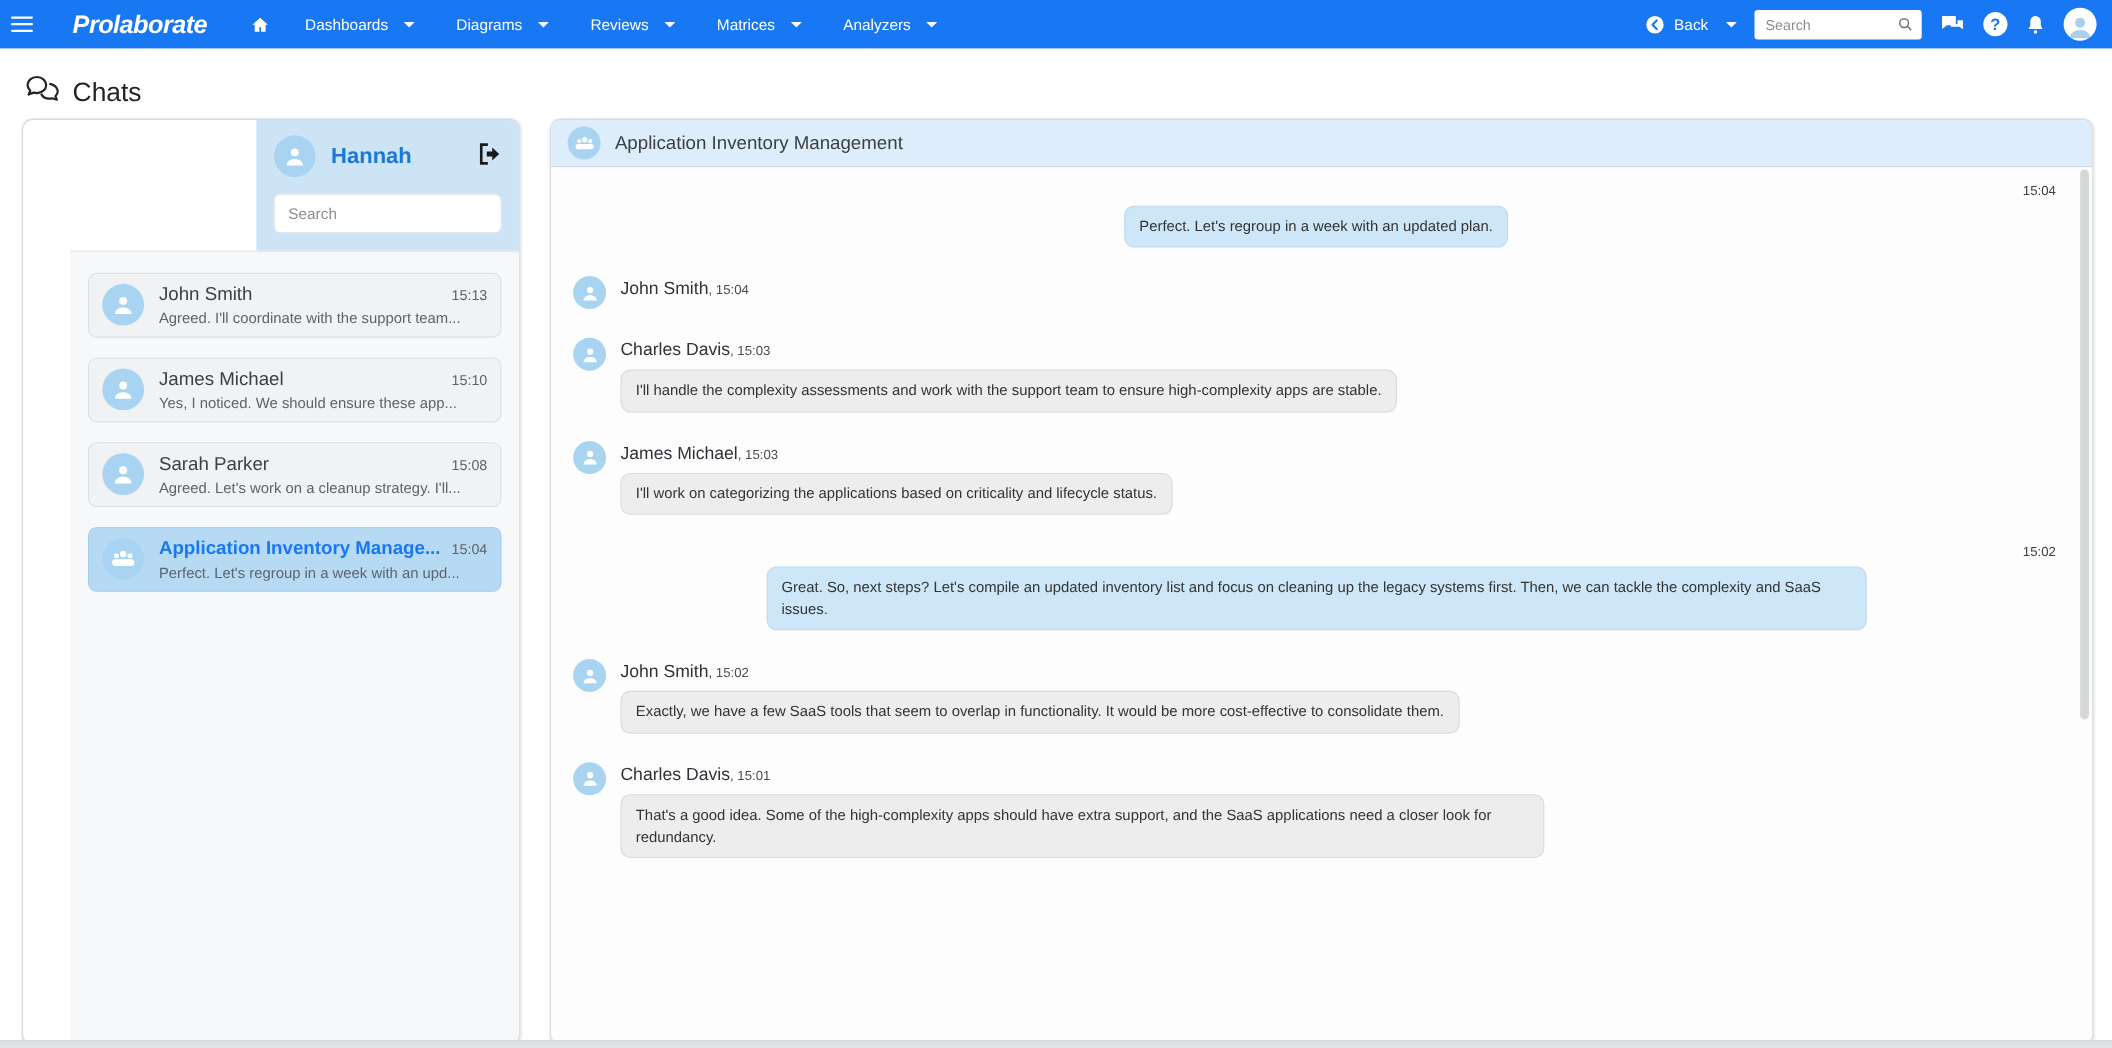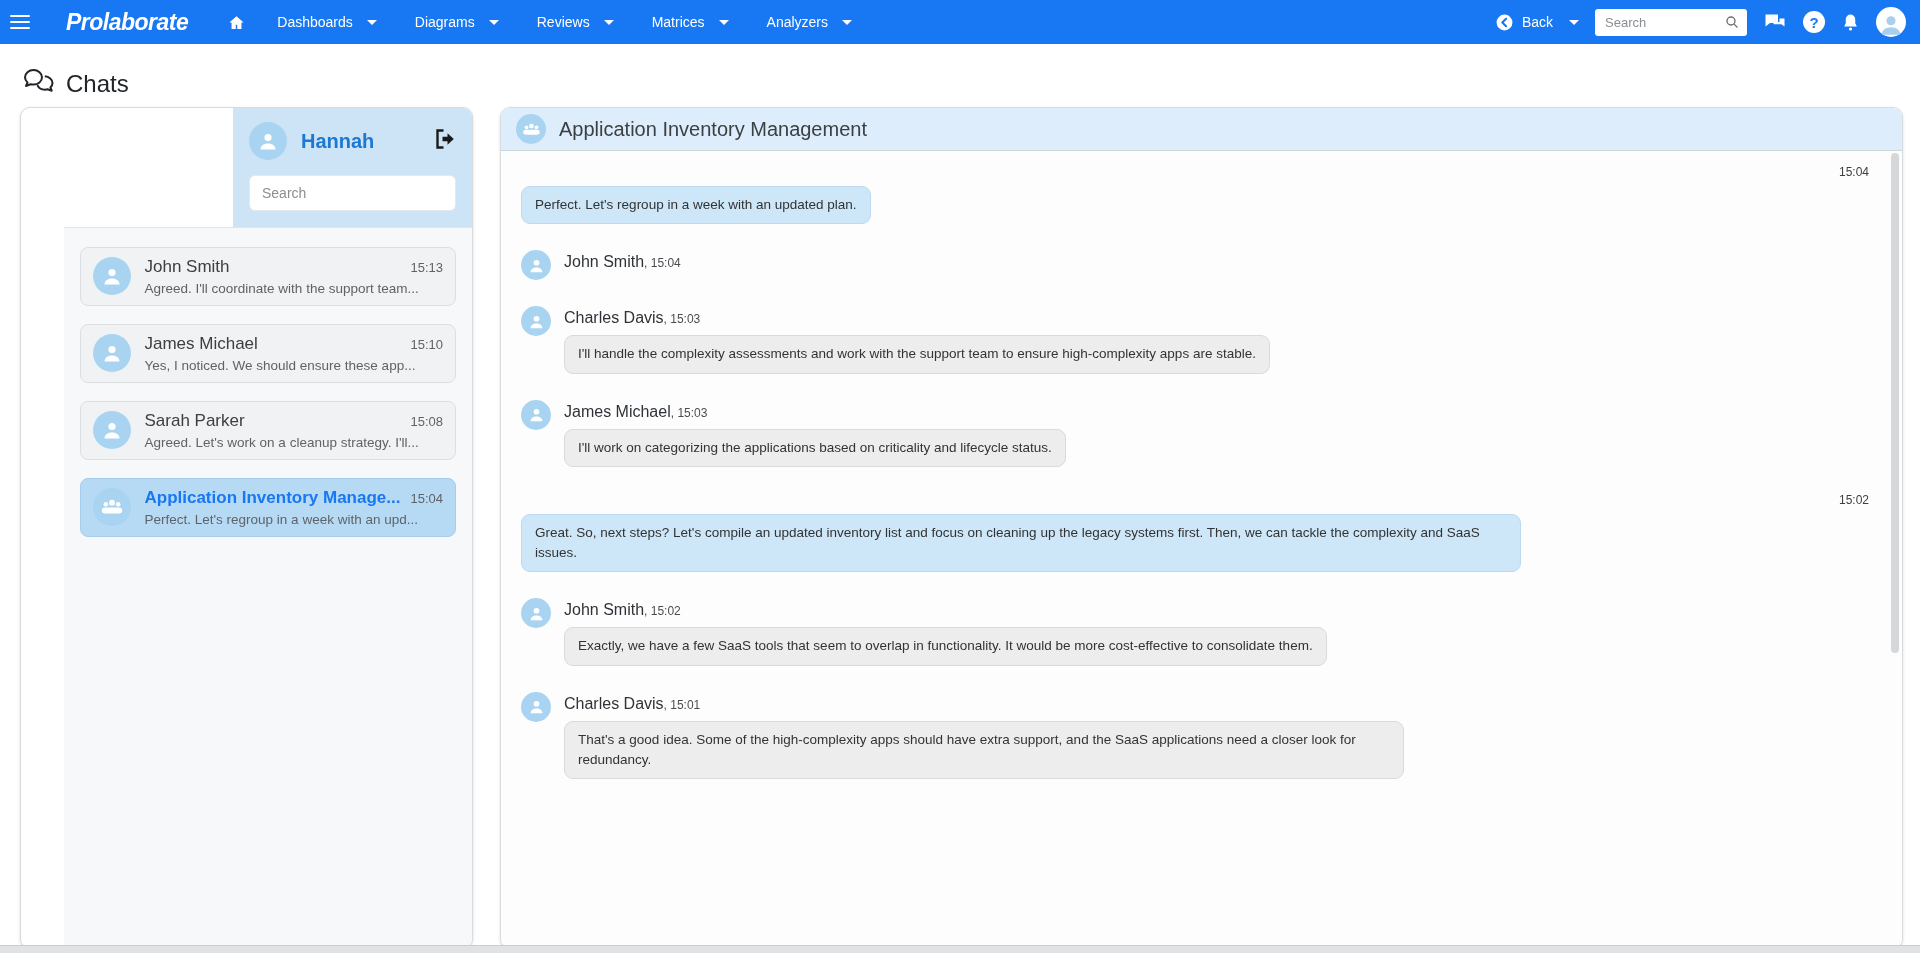--- a/index.html
+++ b/index.html
@@ -63,34 +63,34 @@
   .chat-name { font-size: 17px; color: #3c4043; white-space: nowrap; overflow: hidden; }
   .chat-time { margin-left: auto; font-size: 13px; color: #5f6368; padding-left: 10px; }
   .chat-preview { font-size: 13.5px; color: #5f6368; margin-top: 4px; white-space: nowrap; overflow: hidden; }
   .chat-item.selected { background: #b7daf4; border-color: #a6cdec; }
   .chat-item.selected .chat-name { color: #1877f2; font-weight: bold; }
 
   
   .main-panel { flex: 1; }
   .chat-header { height: 43px; flex: none; display: flex; align-items: center; gap: 13px;
     padding: 0 15px; background: #ddedfb; border-bottom: 1px solid #cdd7de; }
-  .chat-title { font-size: 20px; color: #3c4043; }
+  .chat-title { font-size: 17px; color: #3c4043; }
   .messages { position: relative; flex: 1; background: #fdfdfe; padding: 14px 30px 10px 20px; overflow: hidden; }
   .msg { margin-bottom: 26px; }
   .msg-row { display: flex; gap: 13px; align-items: flex-start; }
   .sender-row { margin-bottom: 8px; padding-top: 3px; }
   .sender { font-size: 16px; color: #2f3337; }
   .msg-time-inline { font-size: 12px; color: #4a4d50; }
   .msg-time-inline::before { content: ", "; }
   .bubble { display: inline-block; max-width: 840px; background: #ededee; border: 1px solid #d9dadb;
     border-radius: 9px; padding: 8px 13px; font-size: 13.5px; line-height: 1.5; color: #333; text-align: left; }
   .msg-time-top { display: none; }
   .msg.out { text-align: right; }
   .msg.out .msg-time-top { display: block; font-size: 12px; color: #3c4043; margin: 0 3px 7px 0; }
-  .msg.out .msg-row { justify-content: flex-start; }
+  .msg.out .msg-row { justify-content: center; }
   .msg.out .bubble { background: #cde6f8; border-color: #bcd9ef; max-width: 1000px; }
 
   .scrollbar-track { position: absolute; top: 2px; right: 2px; bottom: 2px; width: 10px; }
   .scrollbar-thumb { position: absolute; top: 0; left: 1px; width: 8px; height: 63%;
     background: #d5d7d9; border-radius: 4px; }
 
   .bottom-strip { position: fixed; left: 0; right: 0; bottom: 0; height: 8px;
     background: #e0e2e4; border-top: 1px solid #caccce; }
 </style>
 </head>

